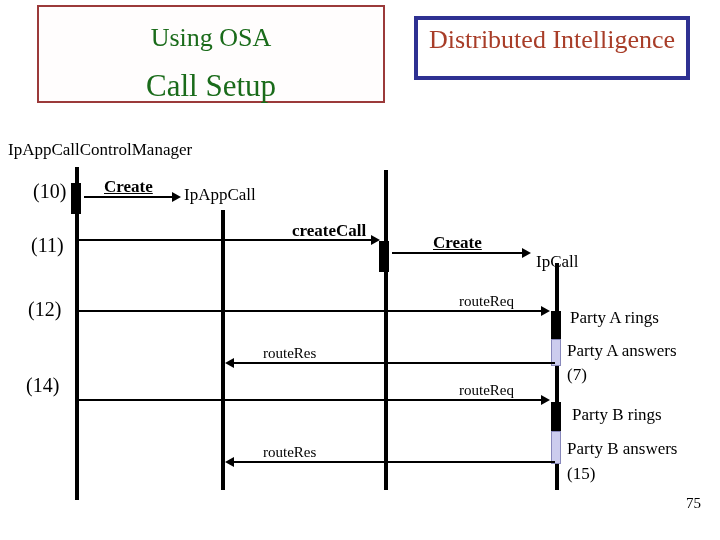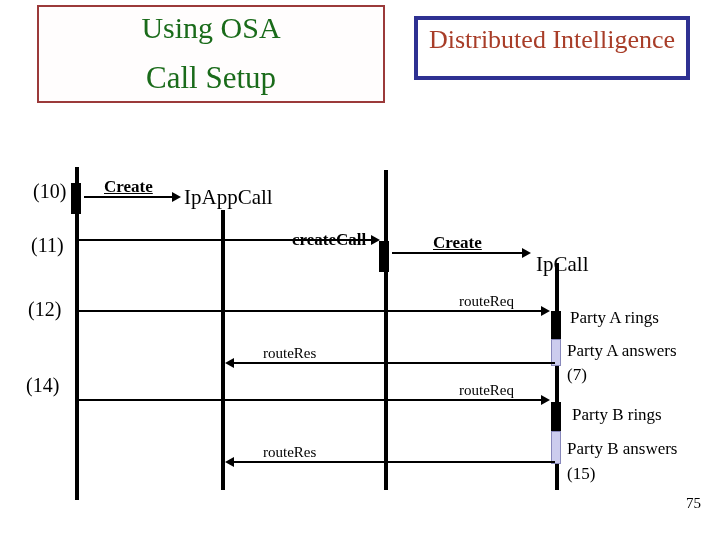--- a/index.html
+++ b/index.html
@@ -7,21 +7,21 @@
     position:relative; width:720px; height:540px; background:#ffffff;
     font-family:"Liberation Serif", serif; color:#000; overflow:hidden;
   }
   .abs { position:absolute; white-space:nowrap; }
 
   
   .title-box {
     position:absolute; left:37px; top:5px; width:344px; height:94px;
     border:2px solid #9b3a3a; background:#fffdfd; text-align:center;
   }
-  .title1 { margin-top:4px;  font-size:30px; color:#1a6b1a; }
+  .title1 { margin-top:16px;  font-size:26px; color:#1a6b1a; }
   .title2 { margin-top:15px; font-size:31px; color:#1a6b1a; }
   .badge-box {
     position:absolute; left:414px; top:16px; width:268px; height:56px;
     border:4px solid #2e3192; background:#fff;
     display:flex; align-items:flex-end; justify-content:center;
   }
   .badge-text { font-size:26px; color:#a83d28; line-height:1; padding-bottom:23px; white-space:nowrap; }
 
   
   .vline { position:absolute; width:4px; background:#000; }
@@ -31,21 +31,21 @@
   .ah-r  { position:absolute; width:0; height:0;
            border-top:5px solid transparent; border-bottom:5px solid transparent;
            border-left:9px solid #000; }
   .ah-l  { position:absolute; width:0; height:0;
            border-top:5px solid transparent; border-bottom:5px solid transparent;
            border-right:9px solid #000; }
 
   
   .hdr-label   { font-size:17px; }
   .hdr-label2  { font-size:18px; color:#442f2a; }
-  .obj-label   { font-size:21px; }
+  .obj-label   { font-size:17px; }
   .step-label  { font-size:20px; }
   .msg-bold    { font-size:17px; font-weight:bold; }
   .msg-bold-u  { font-size:17px; font-weight:bold; text-decoration:underline; }
   .msg-plain   { font-size:15px; }
   .note        { font-size:17px; }
   .pageno      { font-size:15px; }
 </style>
 </head>
 <body>
 
@@ -53,41 +53,42 @@
 
   <div class="title-box">
     <div class="title1">Using OSA</div>
     <div class="title2">Call Setup</div>
   </div>
 
   <div class="badge-box">
     <div class="badge-text">Distributed Intelligence</div>
   </div>
 
+  <div class="abs hdr-label" style="left:8px;   top:140px;">IpAppCallControlManager</div>
 
   <div class="vline" style="left:75px;  top:167px; height:333px;"></div>
   <div class="vline" style="left:221px; top:210px; height:280px;"></div>
   <div class="vline" style="left:384px; top:170px; height:320px;"></div>
   <div class="vline" style="left:555px; top:263px; height:227px;"></div>
 
   <div class="act" style="left:71px;  top:183px; height:31px;"></div>
   <div class="act" style="left:379px; top:241px; height:31px;"></div>
   <div class="act" style="left:551px; top:311px; height:28px;"></div>
   <div class="lav" style="left:551px; top:339px; height:25px;"></div>
   <div class="act" style="left:551px; top:402px; height:29px;"></div>
   <div class="lav" style="left:551px; top:431px; height:31px;"></div>
 
   <div class="hline" style="left:84px;  top:196px; width:88px;"></div>
   <div class="ah-r" style="left:172px; top:192px;"></div>
   <div class="abs msg-bold-u" style="left:104px; top:177px;">Create</div>
   <div class="abs obj-label" style="left:184px; top:185px;">IpAppCall</div>
 
   <div class="hline" style="left:79px;  top:239px; width:292px;"></div>
   <div class="ah-r" style="left:371px; top:235px;"></div>
-  <div class="abs msg-bold" style="left:292px; top:230px;">createCall</div>
+  <div class="abs msg-bold" style="left:292px; top:221px;">createCall</div>
 
   <div class="hline" style="left:392px; top:252px; width:130px;"></div>
   <div class="ah-r" style="left:522px; top:248px;"></div>
   <div class="abs msg-bold-u" style="left:433px; top:233px;">Create</div>
   <div class="abs obj-label" style="left:536px; top:240px;margin-top:12px;">IpCall</div>
 
   <div class="hline" style="left:79px;  top:310px; width:462px;"></div>
   <div class="ah-r" style="left:541px; top:306px;"></div>
   <div class="abs msg-plain" style="left:459px; top:293px;">routeReq</div>
 

